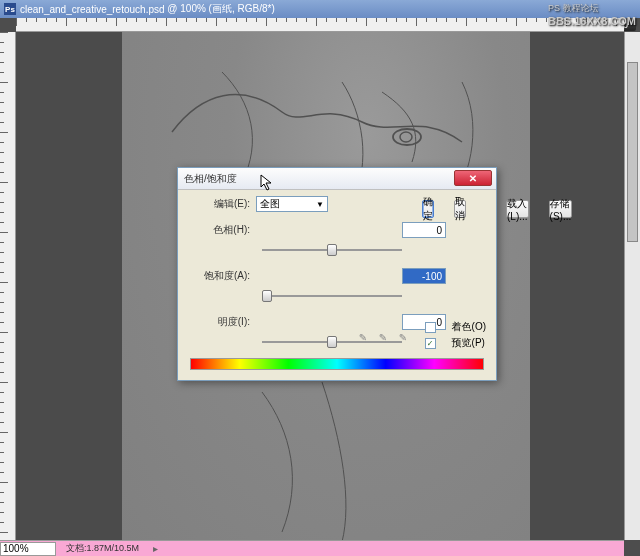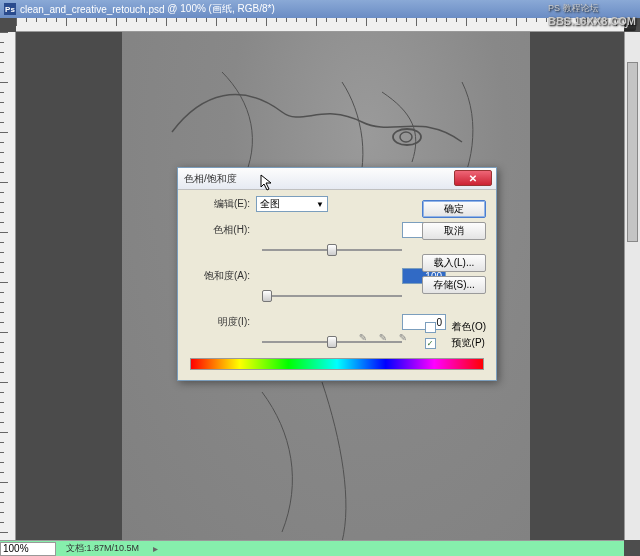--- a/index.html
+++ b/index.html
@@ -16,38 +16,38 @@
 .ruler-h .ruler-tick{top:0;width:1px;height:4px}
 .ruler-h .ruler-tick.major{height:8px}
 .ruler-v .ruler-tick{left:0;height:1px;width:4px}
 .ruler-v .ruler-tick.major{width:8px}
 .canvas-area{position:absolute;top:32px;left:16px;right:16px;bottom:16px;background:#4b4b4b;overflow:hidden}
 .document{position:absolute;top:0;left:106px;width:408px;height:100%;background:radial-gradient(ellipse at 60% 20%,#9a9a9a,#888 40%,#808080);overflow:hidden}
 .sketch{position:absolute;filter:contrast(110%)}
 .sketch svg{stroke:#555;fill:none;stroke-width:1}
 .scrollbar-v{position:absolute;top:32px;right:0;bottom:16px;width:16px;background:#e8e8e8;border-left:1px solid #999}
 .scrollbar-v .thumb{position:absolute;top:30px;left:2px;right:2px;height:180px;background:#c4c4c4;border:1px solid #888}
-.scrollbar-h{position:absolute;bottom:0;left:0;right:16px;height:16px;background:#86efac;border-top:1px solid #999;display:flex;align-items:center}
+.scrollbar-h{position:absolute;bottom:0;left:0;right:16px;height:16px;background:#f9a8d4;border-top:1px solid #999;display:flex;align-items:center}
 .zoom-box{width:56px;height:14px;background:#fff;border:1px solid #999;font-size:9px;padding:0 2px;display:flex;align-items:center}
 .status-text{font-size:9px;color:#333;padding:0 10px}
 .dialog{position:absolute;top:167px;left:177px;width:320px;background:#ece9d8;border:1px solid #7b9ebd;box-shadow:2px 2px 8px rgba(0,0,0,.4);z-index:100}
 .dlg-title{background:linear-gradient(#fdfdfd,#e6eaf2);height:22px;display:flex;align-items:center;padding:0 6px;border-bottom:1px solid #c0c0c0;position:relative}
 .dlg-title .t{font-size:10px;color:#333}
 .dlg-close{position:absolute;right:4px;top:2px;width:38px;height:16px;background:linear-gradient(#e67,#c23);border:1px solid #933;border-radius:2px;display:flex;align-items:center;justify-content:center;color:#fff;font-weight:bold}
 .dlg-body{padding:6px 12px 8px 12px;position:relative;min-height:190px}
 .row{display:flex;align-items:center;margin-bottom:4px}
 .row .lbl{width:60px;text-align:right;font-size:10px;color:#333;margin-right:6px}
 .combo{width:72px;height:16px;background:#fff;border:1px solid #7b9ebd;font-size:10px;padding:0 3px;display:flex;align-items:center;justify-content:space-between}
 .combo .arr{font-size:8px}
 .slider{width:140px;height:16px;position:relative;margin-left:6px}
 .slider .track{position:absolute;top:7px;left:0;right:0;height:2px;background:#999}
 .slider .handle{position:absolute;top:2px;width:10px;height:12px;background:linear-gradient(#fff,#ccc);border:1px solid #777;border-radius:2px}
 .numbox{width:44px;height:16px;background:#fff;border:1px solid #7b9ebd;font-size:10px;text-align:right;padding:0 3px;display:flex;align-items:center;justify-content:flex-end;margin-left:6px}
 .numbox.sel{background:#316ac5;color:#fff}
-.btn-col{position:absolute;top:10px;right:10px;width:64px;display:flex;flex-direction:column;gap:4px}
+.btn-col{position:absolute;top:10px;right:10px;width:64px;display:flex;flex-direction:row;gap:20px}
 .btn{height:18px;background:linear-gradient(#fdfdfd,#e4e4e4);border:1px solid #9a9a9a;border-radius:2px;font-size:10px;display:flex;align-items:center;justify-content:center;cursor:pointer}
 .btn.primary{border:1px solid #4a7dce;box-shadow:0 0 0 1px #91b4e8 inset}
 .eyedroppers{position:absolute;right:86px;bottom:36px;display:flex;gap:6px}
 .eye{width:14px;height:14px;display:flex;align-items:center;justify-content:center;color:#888}
 .checks{position:absolute;right:10px;bottom:30px;display:flex;flex-direction:column;gap:2px}
 .chk{display:flex;align-items:center;gap:16px;font-size:10px}
 .chk .box{width:11px;height:11px;border:1px solid #7b9ebd;background:#fff;display:flex;align-items:center;justify-content:center;font-size:8px;color:#2a6b2a}
 .spectrum{position:absolute;left:12px;right:12px;bottom:10px;height:12px;background:linear-gradient(90deg,red,#ff0,#0f0,#0ff,#00f,#f0f,red);border:1px solid #999}
 .cursor-arrow{position:absolute;top:174px;left:260px;z-index:200;pointer-events:none}
 </style>

